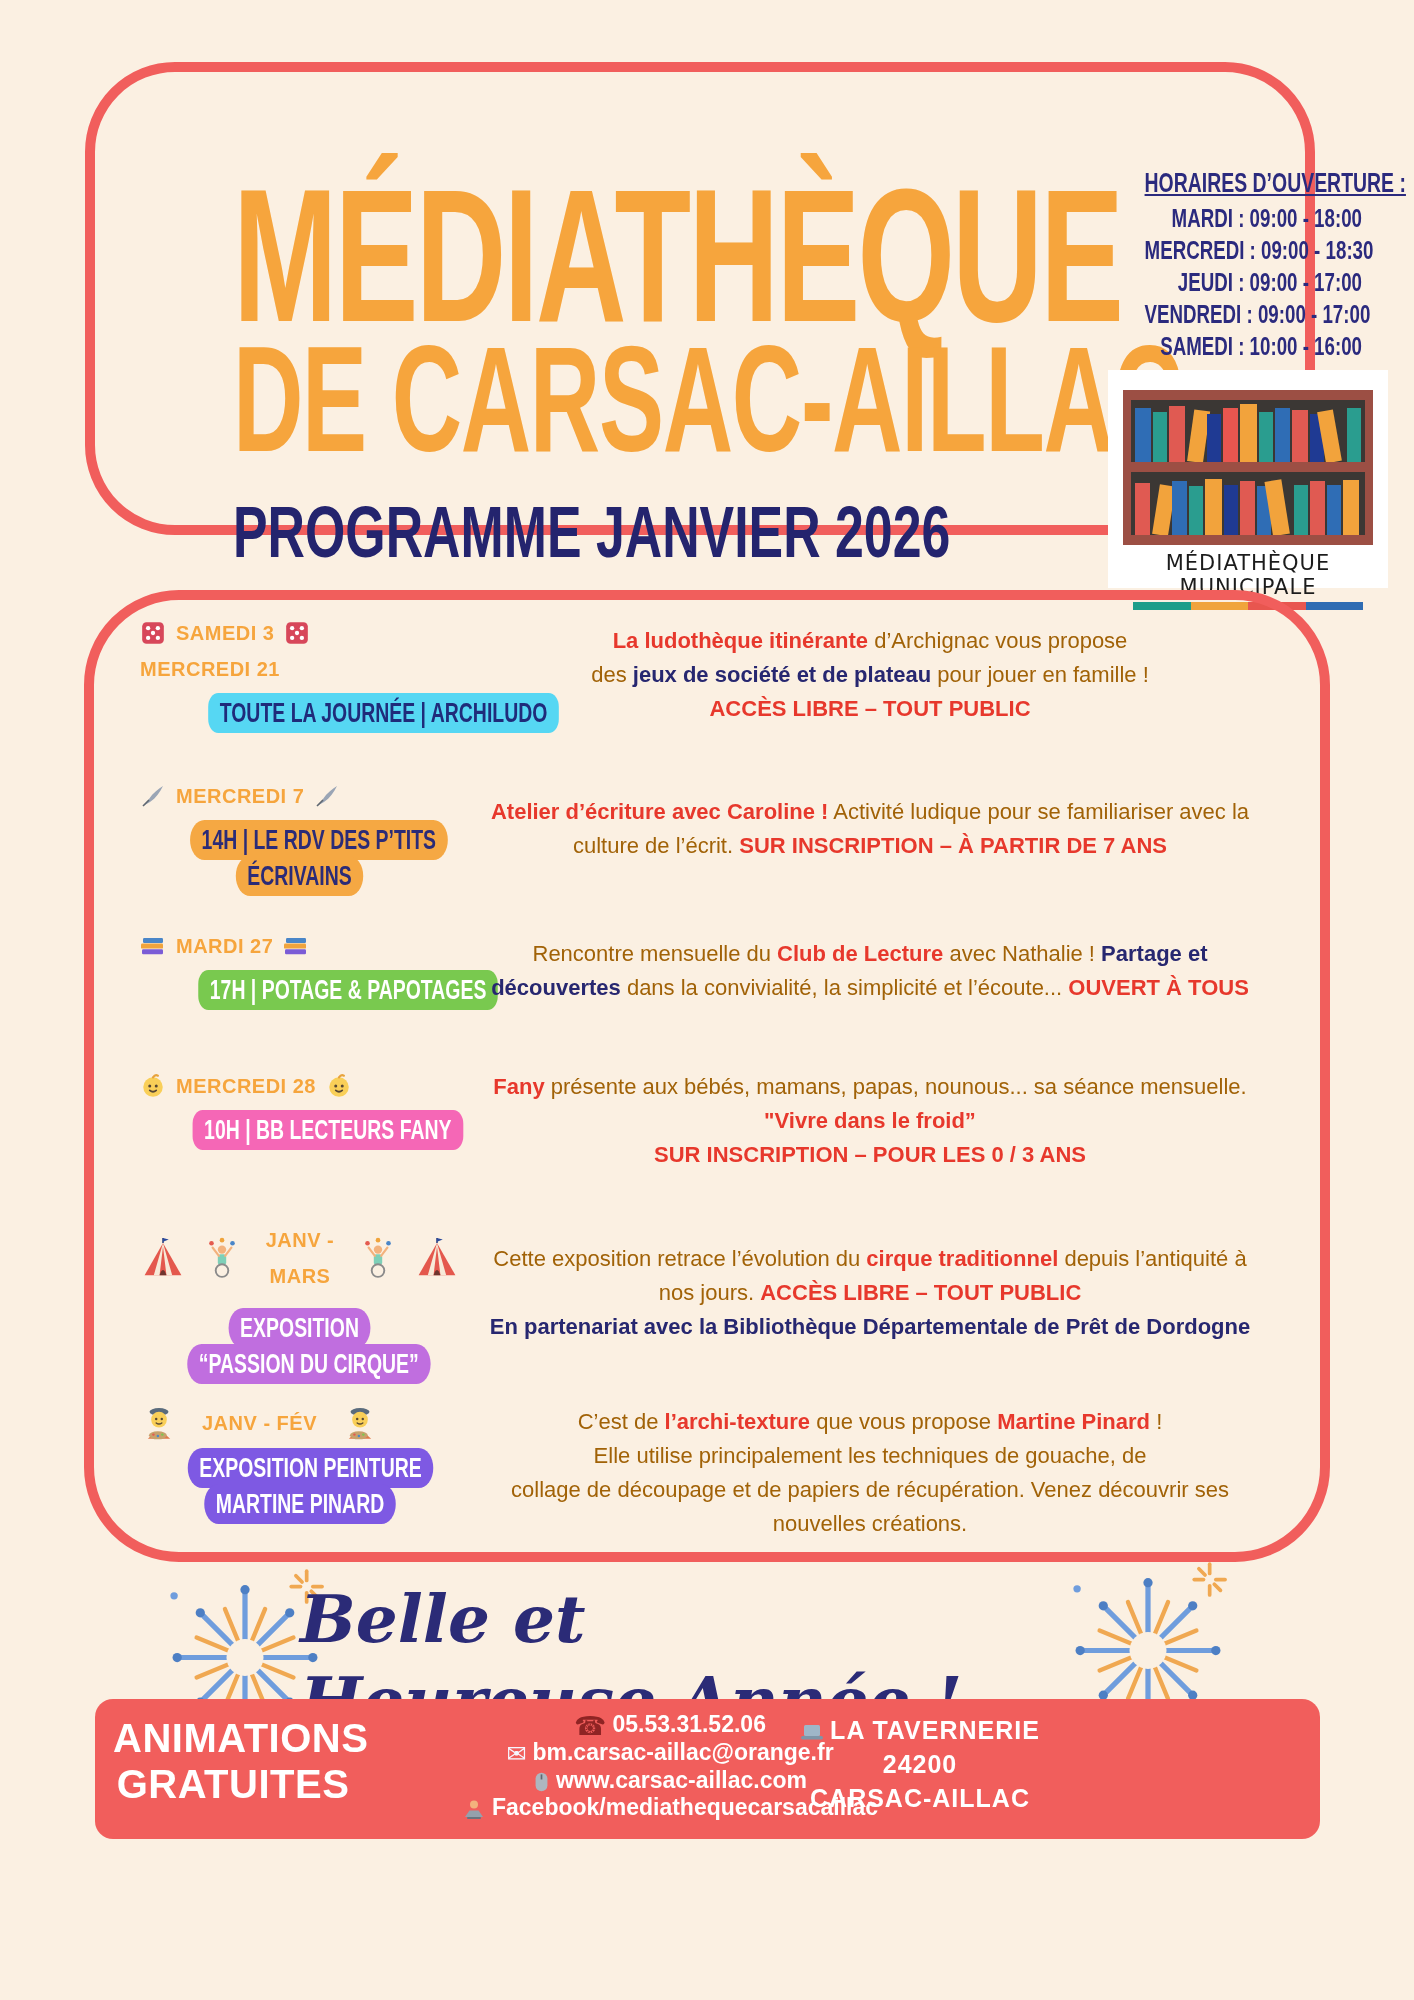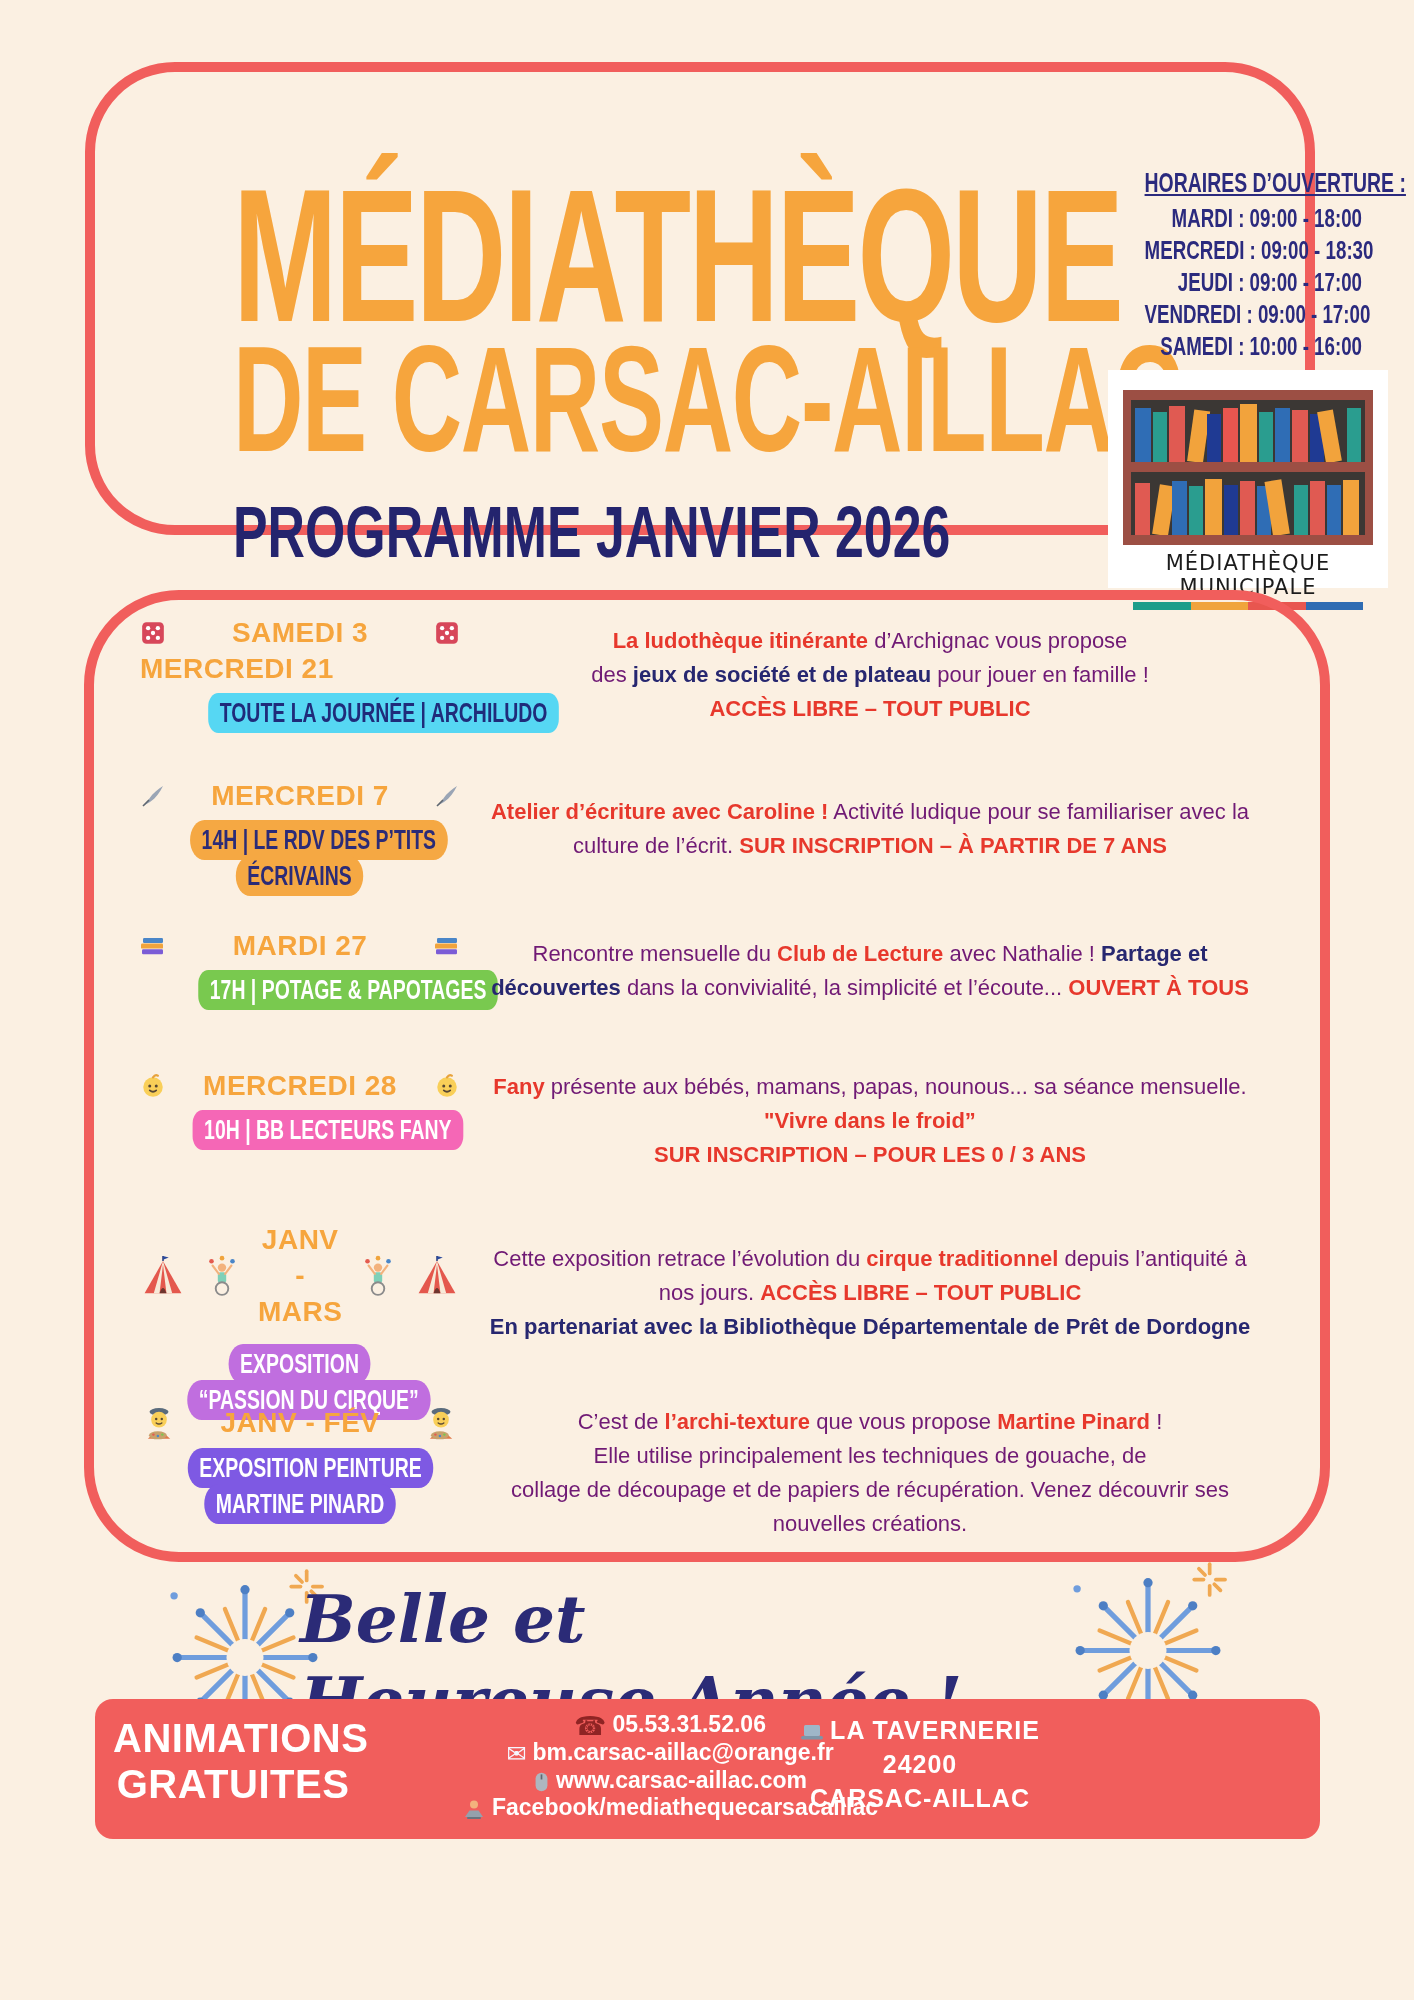--- a/index.html
+++ b/index.html
@@ -21,35 +21,35 @@
   .logo{position:absolute;left:1013px;top:298px;width:280px;height:218px;background:#ffffff;
         text-align:center;padding-top:20px;box-sizing:border-box;}
   .logo-caption{font-family:"DejaVu Sans",sans-serif;font-size:21px;font-weight:500;color:#1c1c1c;
         letter-spacing:1px;margin-top:2px;}
   .logo-stripe{width:230px;height:8px;margin:3px auto 0;display:flex;}
   .logo-stripe span{flex:1;height:8px;}
   
   .events-box{position:absolute;left:84px;top:590px;width:1246px;height:972px;
               border:10px solid #f15e5c;border-radius:95px;box-sizing:border-box;}
   .evt-left{position:absolute;left:140px;width:320px;text-align:center;}
-  .date-line{display:flex;justify-content:space-between;align-items:center;gap:10px;
-             font-size:28px;line-height:36px;font-weight:bold;color:#f6a53d;letter-spacing:0.5px;}
+  .date-line{display:flex;justify-content:flex-start;align-items:center;gap:10px;
+             font-size:20px;line-height:36px;font-weight:bold;color:#f6a53d;letter-spacing:0.5px;}
   .pill{display:block;width:fit-content;margin:6px auto 0;font-size:27px;line-height:30px;font-weight:bold;
         padding:5px 16px;border-radius:14px;white-space:nowrap;transform:scaleX(0.72);transform-origin:center top;}
   .pill.blob{border-radius:22px;}
   .pill.blob + .pill.blob{margin-top:-4px;}
   .bg-cyan{background:#56d7f3;color:#1f2b7a;}
   .bg-orange{background:#f5a843;color:#2b2b77;}
   .bg-green{background:#79c94f;color:#ffffff;}
   .bg-pink{background:#f567b6;color:#ffffff;}
   .bg-lpurple{background:#c06edf;color:#ffffff;}
   .bg-violet{background:#7e59e3;color:#ffffff;}
   .evt-desc{position:absolute;left:395px;width:950px;text-align:center;font-size:22px;line-height:34px;}
   .s-redb{color:#e7382c;font-weight:bold;}
-  .s-navy{color:#701a75;}
+  .s-navy{color:#a16207;}
   .s-navyb{color:#272770;font-weight:bold;}
   .ic{display:inline-block;vertical-align:middle;flex:none;}
   
   .greeting{position:absolute;left:300px;top:1578px;width:814px;
             font-family:"DejaVu Serif",serif;font-style:italic;font-weight:bold;
             font-size:66px;line-height:82px;color:#2b2b77;}
   .fw{position:absolute;}
   
   .footer-bar{position:absolute;left:95px;top:1699px;width:1225px;height:140px;background:#f15e5c;
               border-radius:18px;color:#ffffff;}

